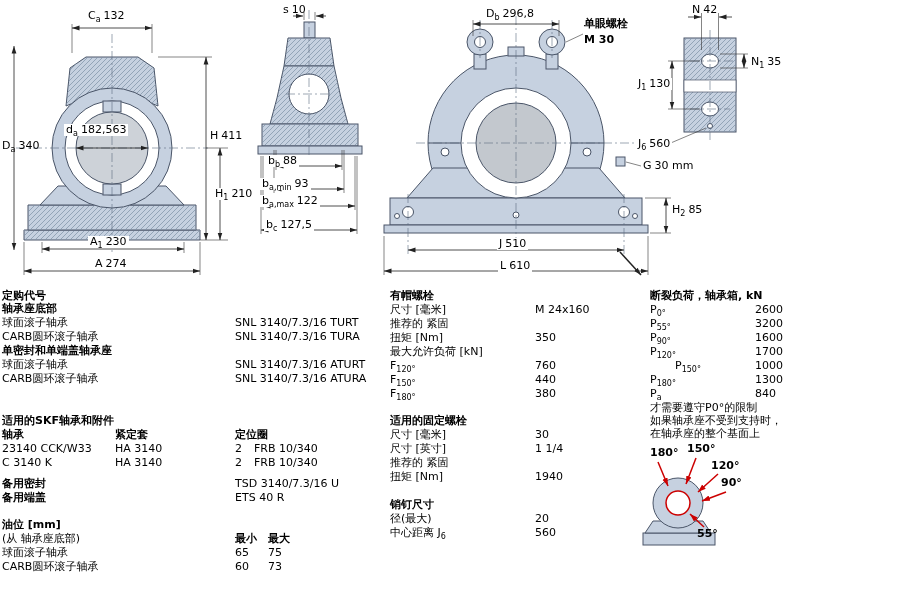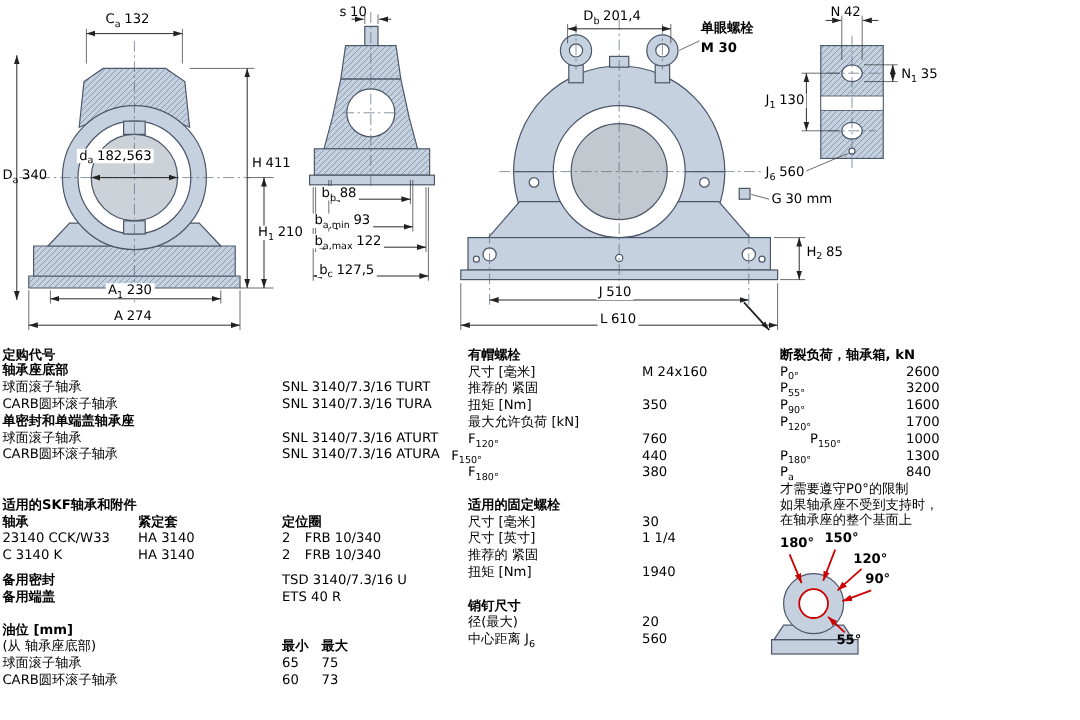--- a/index.html
+++ b/index.html
@@ -198,21 +198,21 @@
 <div class="t bg" style="left:213px;top:188px"><span>H</span><sub>1</sub><span class="v">210</span></div>
 <div class="t bg" style="left:88px;top:236px"><span>A</span><sub>1</sub><span class="v">230</span></div>
 <div class="t" style="left:95px;top:258px"><span>A</span><sub></sub><span class="v">274</span></div>
 
 <div class="t" style="left:283px;top:4px"><span>s</span><sub></sub><span class="v">10</span></div>
 <div class="t bg" style="left:266px;top:155px"><span>b</span><sub>b</sub><span class="v">88</span></div>
 <div class="t bg" style="left:260px;top:178px"><span>b</span><sub>a,min</sub><span class="v">93</span></div>
 <div class="t bg" style="left:260px;top:195px"><span>b</span><sub>a,max</sub><span class="v">122</span></div>
 <div class="t bg" style="left:264px;top:219px"><span>b</span><sub>c</sub><span class="v">127,5</span></div>
 
-<div class="t" style="left:486px;top:8px"><span>D</span><sub>b</sub><span class="v">201,4</span></div>
+<div class="t" style="left:486px;top:8px"><span>D</span><sub>b</sub><span class="v">296,8</span></div>
 <div class="t bld" style="left:584px;top:18px">单眼螺栓</div>
 <div class="t bld" style="left:584px;top:34px">M 30</div>
 <div class="t" style="left:643px;top:160px"><span>G</span><sub></sub><span class="v">30 mm</span></div>
 <div class="t bg" style="left:670px;top:204px"><span>H</span><sub>2</sub><span class="v">85</span></div>
 <div class="t bg" style="left:497px;top:238px"><span>J</span><sub></sub><span class="v">510</span></div>
 <div class="t bg" style="left:498px;top:260px"><span>L</span><sub></sub><span class="v">610</span></div>
 
 <div class="t" style="left:692px;top:4px"><span>N</span><sub></sub><span class="v">42</span></div>
 <div class="t bg" style="left:749px;top:56px"><span>N</span><sub>1</sub><span class="v">35</span></div>
 <div class="t bg" style="left:636px;top:78px"><span>J</span><sub>1</sub><span class="v">130</span></div>
@@ -260,21 +260,21 @@
 
 <div class="t bld" style="left:390px;top:290px">有帽螺栓</div>
 <div class="t" style="left:390px;top:304px">尺寸 [毫米]</div>
 <div class="t" style="left:535px;top:304px">M 24x160</div>
 <div class="t" style="left:390px;top:318px">推荐的 紧固</div>
 <div class="t" style="left:390px;top:332px">扭矩 [Nm]</div>
 <div class="t" style="left:535px;top:332px">350</div>
 <div class="t" style="left:390px;top:346px">最大允许负荷 [kN]</div>
 <div class="t" style="left:390px;top:360px"><span>F</span><sub>120°</sub></div>
 <div class="t" style="left:535px;top:360px">760</div>
-<div class="t" style="left:376px;top:374px"><span>F</span><sub>150°</sub></div>
+<div class="t" style="left:390px;top:374px"><span>F</span><sub>150°</sub></div>
 <div class="t" style="left:535px;top:374px">440</div>
 <div class="t" style="left:390px;top:388px"><span>F</span><sub>180°</sub></div>
 <div class="t" style="left:535px;top:388px">380</div>
 
 <div class="t bld" style="left:390px;top:415px">适用的固定螺栓</div>
 <div class="t" style="left:390px;top:429px">尺寸 [毫米]</div>
 <div class="t" style="left:535px;top:429px">30</div>
 <div class="t" style="left:390px;top:443px">尺寸 [英寸]</div>
 <div class="t" style="left:535px;top:443px">1 1/4</div>
 <div class="t" style="left:390px;top:457px">推荐的 紧固</div>

